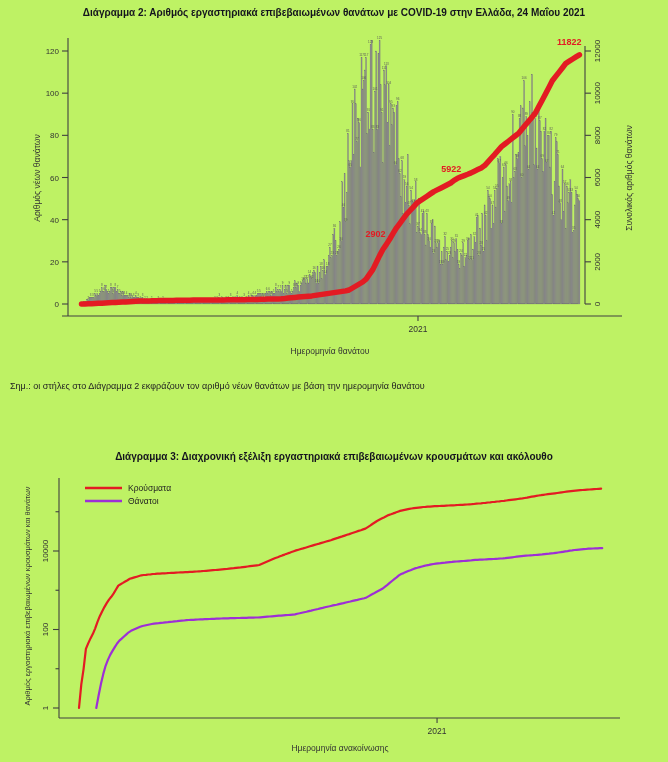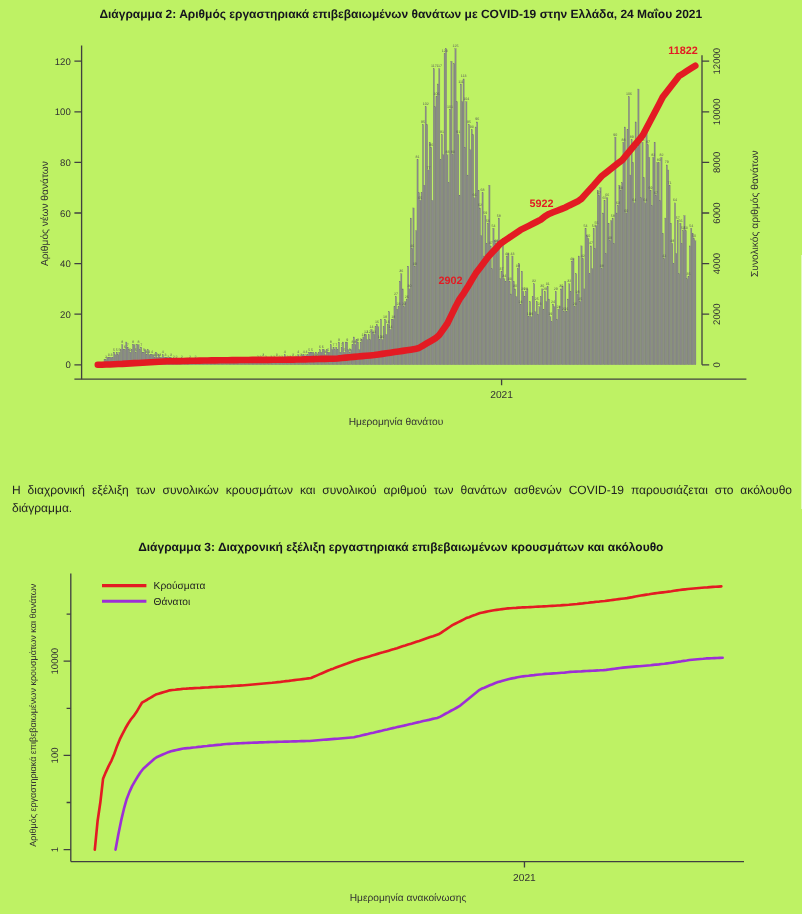--- a/index.html
+++ b/index.html
@@ -697,21 +697,21 @@
         <text x="576.05" y="160.95" fill="#5a5a5a" font-size="3" text-anchor="middle">54</text>
         <text x="578.308" y="169.38333333333333" fill="#5a5a5a" font-size="3" text-anchor="middle">50</text>
       </g>
       <polyline points="81.5,276.0 84.9,276.0 88.3,275.8 91.7,275.7 95.1,275.5 98.5,275.3 101.9,275.2 105.3,275.0 108.6,274.8 112.0,274.6 115.4,274.5 118.8,274.3 122.2,274.1 125.6,273.9 129.0,273.7 132.4,273.5 135.7,273.3 139.1,273.1 142.5,273.0 145.9,272.9 149.3,272.9 152.7,272.8 156.1,272.7 159.4,272.6 162.8,272.6 166.2,272.5 169.6,272.4 173.0,272.4 176.4,272.3 179.8,272.3 183.2,272.2 186.5,272.2 189.9,272.2 193.3,272.1 196.7,272.1 200.1,272.0 203.5,272.0 206.9,272.0 210.3,271.9 213.6,271.9 217.0,271.9 220.4,271.9 223.8,271.9 227.2,271.8 230.6,271.8 234.0,271.8 237.3,271.8 240.7,271.7 244.1,271.7 247.5,271.6 250.9,271.6 254.3,271.5 257.7,271.4 261.1,271.3 264.4,271.2 267.8,271.1 271.2,271.1 274.6,271.0 278.0,270.9 281.4,270.7 284.8,270.4 288.2,270.0 291.5,269.7 294.9,269.4 298.3,269.1 301.7,268.8 305.1,268.5 308.5,268.2 311.9,267.9 315.3,267.4 318.6,266.9 322.0,266.4 325.4,265.9 328.8,265.4 332.2,264.9 335.6,264.4 339.0,263.9 342.3,263.4 345.7,262.9 349.1,262.0 352.5,260.0 355.9,258.0 359.3,256.0 362.7,254.0 366.1,251.1 369.4,246.4 372.8,241.6 376.2,234.6 379.6,227.6 383.0,221.3 386.4,216.4 389.8,211.0 393.2,205.2 396.5,199.8 399.9,195.3 403.3,190.7 406.7,186.2 410.1,182.5 413.5,178.8 416.9,175.1 420.2,172.8 423.6,170.5 427.0,168.2 430.4,165.9 433.8,163.6 437.2,161.9 440.6,160.2 444.0,158.5 447.3,156.8 450.7,155.0 454.1,152.3 457.5,150.3 460.9,148.9 464.3,147.6 467.7,146.3 471.1,144.9 474.4,143.2 477.8,141.6 481.2,140.0 484.6,137.6 488.0,133.8 491.4,130.0 494.8,126.3 498.1,122.5 501.5,118.7 504.9,116.0 508.3,113.4 511.7,110.7 515.1,108.0 518.5,105.4 521.9,101.3 525.2,97.3 528.6,93.2 532.0,89.2 535.4,85.1 538.8,78.6 542.2,72.2 545.6,65.7 549.0,59.3 552.3,52.8 555.7,48.4 559.1,44.1 562.5,39.7 565.9,35.3 569.3,33.2 572.7,31.0 576.0,28.9 579.4,26.8" fill="none" stroke="#e31b23" stroke-width="5.5" stroke-linecap="round" stroke-linejoin="round"></polyline>
       <g>
         <text x="385.507" y="208.81616666666667" fill="#e31b23" font-size="9" text-anchor="end" font-weight="bold">2902</text>
         <text x="461.247" y="144.1445" fill="#e31b23" font-size="9" text-anchor="end" font-weight="bold">5922</text>
         <text x="581.437" y="16.752833333333342" fill="#e31b23" font-size="9" text-anchor="end" font-weight="bold">11822</text>
       </g>
     </svg>
-  <div class="para">Η διαχρονική εξέλιξη των συνολικών κρουσμάτων και συνολικού αριθμού των θανάτων ασθενών COVID-19 παρουσιάζεται στο ακόλουθο διάγραμμα.</div>
+  <div class="note">Σημ.: οι στήλες στο Διάγραμμα 2 εκφράζουν τον αριθμό νέων θανάτων με βάση την ημερομηνία θανάτου</div>
   <div class="chart-title t3">Διάγραμμα 3: Διαχρονική εξέλιξη εργαστηριακά επιβεβαιωμένων κρουσμάτων και ακόλουθο</div>
   <svg id="chart3" width="668" height="294">
       <g stroke="#404040" stroke-width="1.1">
         <line x1="59" y1="10" x2="59" y2="250"></line>
         <line x1="59" y1="250" x2="620" y2="250"></line>
         <line x1="53" y1="240" x2="59" y2="240"></line>
         <line x1="53" y1="161.5" x2="59" y2="161.5"></line>
         <line x1="53" y1="83" x2="59" y2="83"></line>
         <line x1="55.5" y1="200.75" x2="59" y2="200.75"></line>
         <line x1="55.5" y1="122.25" x2="59" y2="122.25"></line>

